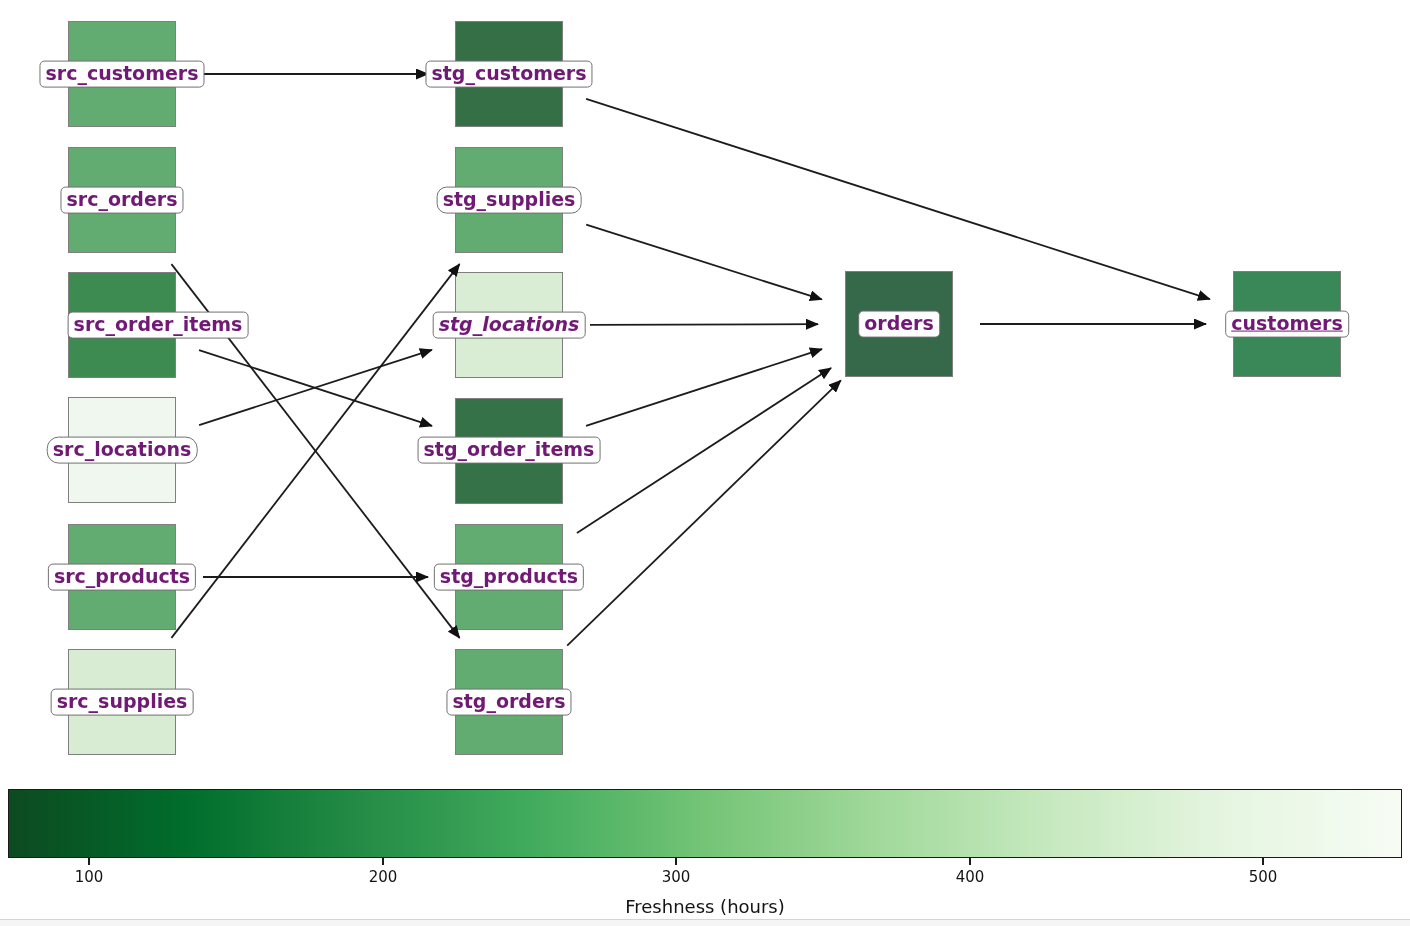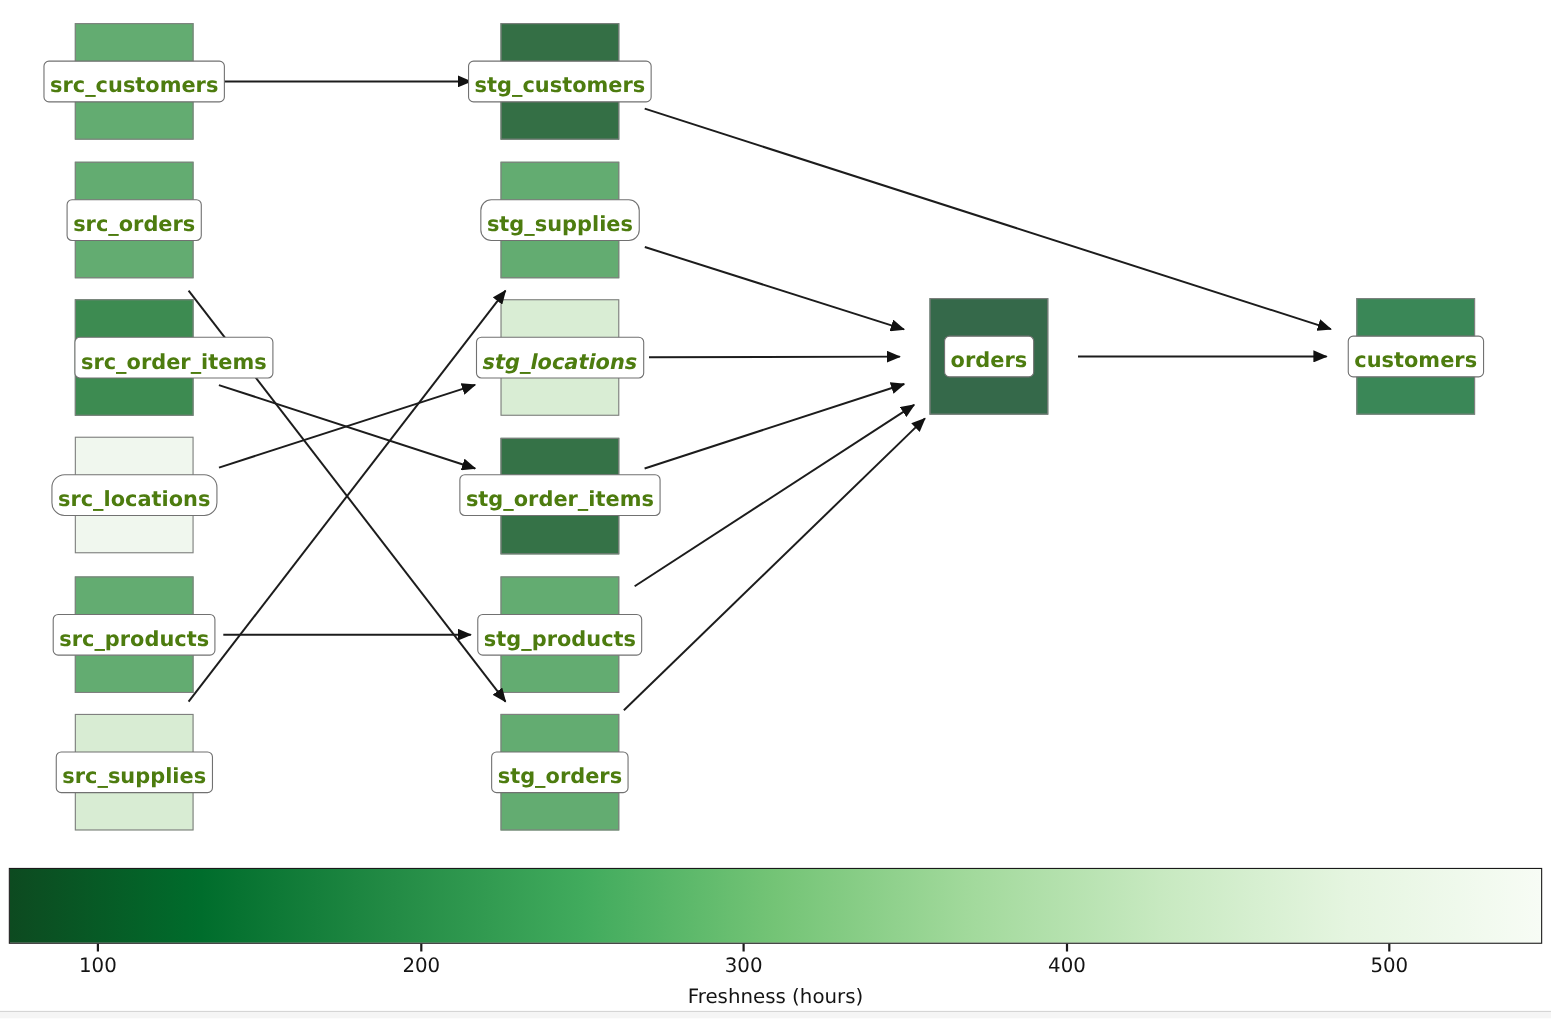--- a/index.html
+++ b/index.html
@@ -35,24 +35,24 @@
     position: absolute;
     left: 0; top: 0;
     z-index: 2;
   }
   .node-label {
     position: absolute;
     transform: translate(-50%, -50%);
     background: #ffffff;
     border: 1.4px solid #717171;
     border-radius: 5px;
-    padding: 12px 5px 2px 5px;
+    padding: 1px 5px 2px 5px;
     font-size: 19px;
     font-weight: bold;
-    color: #4d7c0f;
+    color: #701a75;
     white-space: nowrap;
     z-index: 3;
     line-height: 1.15;
   }
   #colorbar {
     position: absolute;
     left: 8px;
     top: 789px;
     width: 1394px;
     height: 69px;
@@ -63,21 +63,21 @@
     position: absolute;
     top: 858px;
     width: 1.6px;
     height: 7px;
     background: #1a1a1a;
   }
   .cbar-tick-label {
     position: absolute;
     top: 868px;
     transform: translateX(-50%);
-    font-size: 18px;
+    font-size: 15px;
     color: #141414;
   }
   #cbar-axis-label {
     position: absolute;
     top: 896px;
     left: 705px;
     transform: translateX(-50%);
     font-size: 18px;
     color: #141414;
   }
@@ -140,21 +140,21 @@
         <div class="node-label" style="left: 509px; top: 325px; font-style: italic;">stg_locations</div>
         <div class="node-square" style="left: 455px; top: 398px; background: rgb(53, 114, 71);"></div>
         <div class="node-label" style="left: 509px; top: 450px;">stg_order_items</div>
         <div class="node-square" style="left: 455px; top: 524px; background: rgb(99, 172, 113);"></div>
         <div class="node-label" style="left: 509px; top: 577px;">stg_products</div>
         <div class="node-square" style="left: 455px; top: 649px; background: rgb(99, 172, 113);"></div>
         <div class="node-label" style="left: 509px; top: 702px;">stg_orders</div>
         <div class="node-square" style="left: 845px; top: 271px; background: rgb(53, 105, 74);"></div>
         <div class="node-label" style="left: 899px; top: 324px;">orders</div>
         <div class="node-square" style="left: 1233px; top: 271px; background: rgb(58, 135, 87);"></div>
-        <div class="node-label" style="left: 1287px; top: 324px;">customers</div>
+        <div class="node-label" style="left: 1287px; top: 324px; text-decoration: underline;">customers</div>
       </div>
   </div>
 
   <div id="colorbar" style="background: linear-gradient(to right, rgb(13, 74, 32), rgb(0, 109, 44), rgb(35, 139, 69), rgb(65, 171, 93), rgb(116, 196, 118), rgb(161, 217, 155), rgb(199, 233, 192), rgb(229, 245, 224), rgb(247, 252, 245));"></div>
   <div id="cbar-ticks">
       <div class="cbar-tick" style="left: 88px;"></div>
       <div class="cbar-tick-label" style="left: 89px;">100</div>
       <div class="cbar-tick" style="left: 382px;"></div>
       <div class="cbar-tick-label" style="left: 383px;">200</div>
       <div class="cbar-tick" style="left: 675px;"></div>

